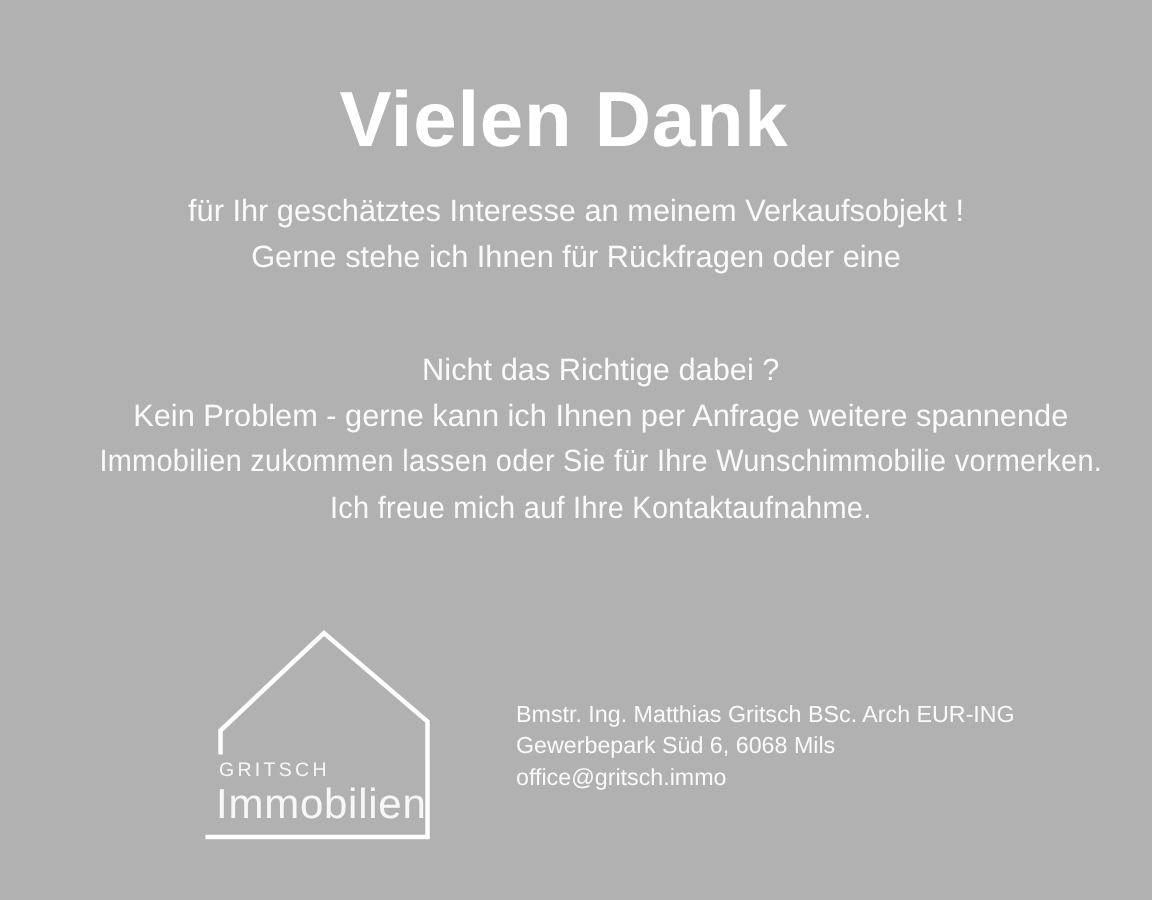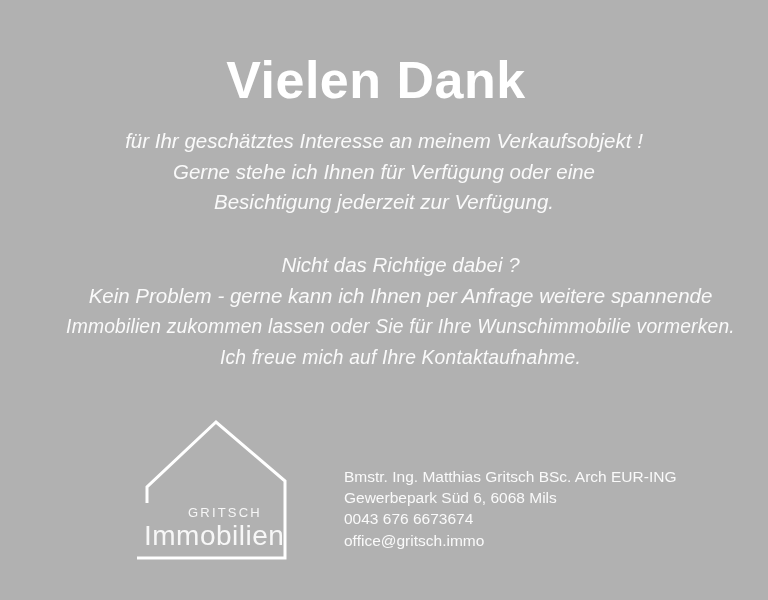--- a/index.html
+++ b/index.html
@@ -22,43 +22,41 @@
     color:#ffffff;
   }
   .para {
     position:absolute;
     left:0; right:0;
     text-align:center;
     color:#fafafa;
     font-size:20.5px;
     line-height:30.5px;
     font-weight:400;
-    font-style:italic;
   }
   .para-intro { top:126px; }
-  .para-followup { top:250px;padding-left:33px; }
+  .para-followup { top:232px;padding-left:33px; }
   .line { display:block; white-space:nowrap; }
   .line.condensed {
     transform:scaleX(0.94);
     transform-origin:50% 50%;
     letter-spacing:0.2px;
   }
   
   .logo-svg {
     position:absolute;
     left:130px; top:415px;
     width:160px; height:145px;
   }
   .brand-top {
     position:absolute;
     left:146px; top:505px;
     font-size:13px;
     letter-spacing:2.2px;
     color:#f7f7f7;
-    margin-left:42px;
   }
   .brand-bottom {
     position:absolute;
     left:144px; top:520px;
     font-size:28px;
     font-weight:400;
     letter-spacing:0.5px;
     color:#f7f7f7;
     text-align:right;
   }
@@ -75,39 +73,37 @@
 </style>
 </head>
 <body>
 
 <div id="canvas">
 
   <div class="headline">Vielen Dank</div>
 
   <div class="para para-intro">
     <span class="line">für Ihr geschätztes Interesse an meinem Verkaufsobjekt !</span>
-    <span class="line">Gerne stehe ich Ihnen für Verfügung oder eine</span>
-    <span class="line">Besichtigung jederzeit zur Verfügung.</span>
+    <span class="line">Gerne stehe ich Ihnen für Rückfragen oder eine</span>
   </div>
 
   <div class="para para-followup">
     <span class="line">Nicht das Richtige dabei ?</span>
     <span class="line">Kein Problem - gerne kann ich Ihnen per Anfrage weitere spannende</span>
     <span class="line condensed">Immobilien zukommen lassen oder Sie für Ihre Wunschimmobilie vormerken.</span>
     <span class="line condensed">Ich freue mich auf Ihre Kontaktaufnahme.</span>
   </div>
 
   <svg class="logo-svg" viewBox="0 0 160 145" aria-hidden="true">
     <polyline points="17,88 17,72 86,7 155,66 155,143 7,143" fill="none" stroke="#ffffff" stroke-width="3" stroke-linejoin="miter" stroke-linecap="butt"></polyline>
   </svg>
 
   <div class="brand-top">GRITSCH</div>
 
   <div class="brand-bottom">Immobilien</div>
 
   <div class="contact">
     <span class="line">Bmstr. Ing. Matthias Gritsch BSc. Arch EUR-ING</span>
     <span class="line">Gewerbepark Süd 6, 6068 Mils</span>
-    <span class="line">0043 676 6673674</span>
     <span class="line">office@gritsch.immo</span>
   </div>
 
 </div>
 
 </body></html>

